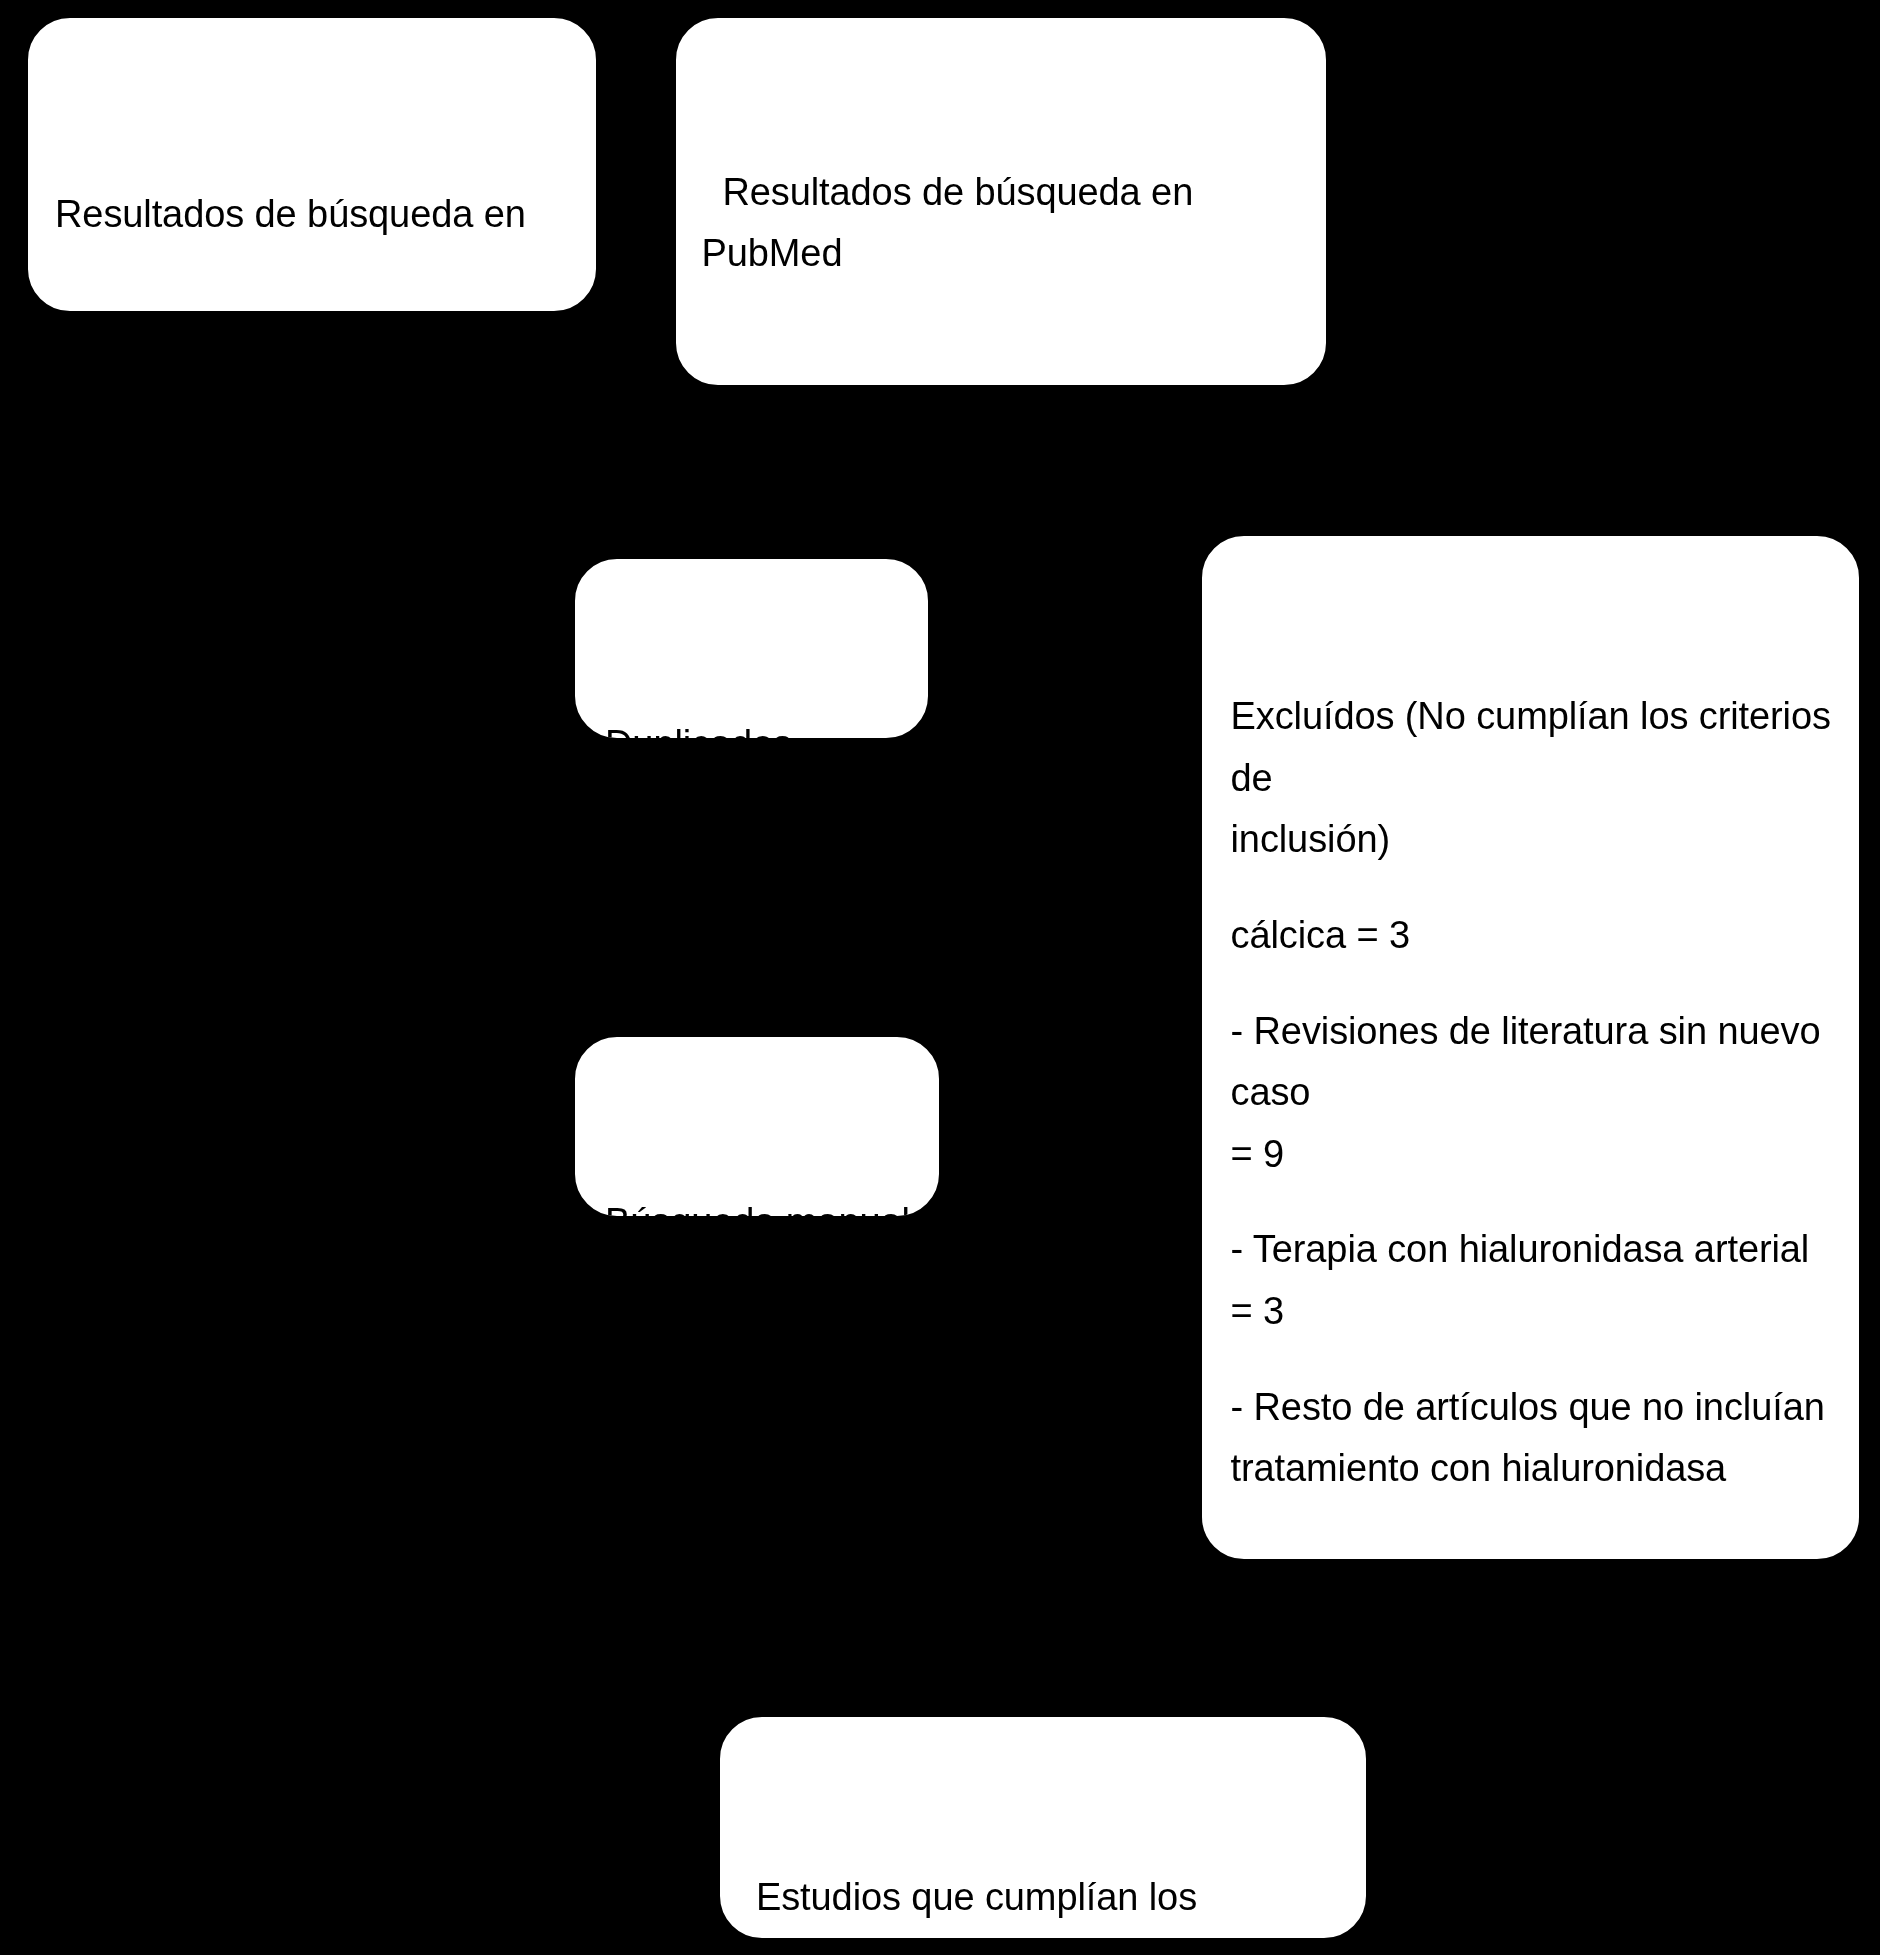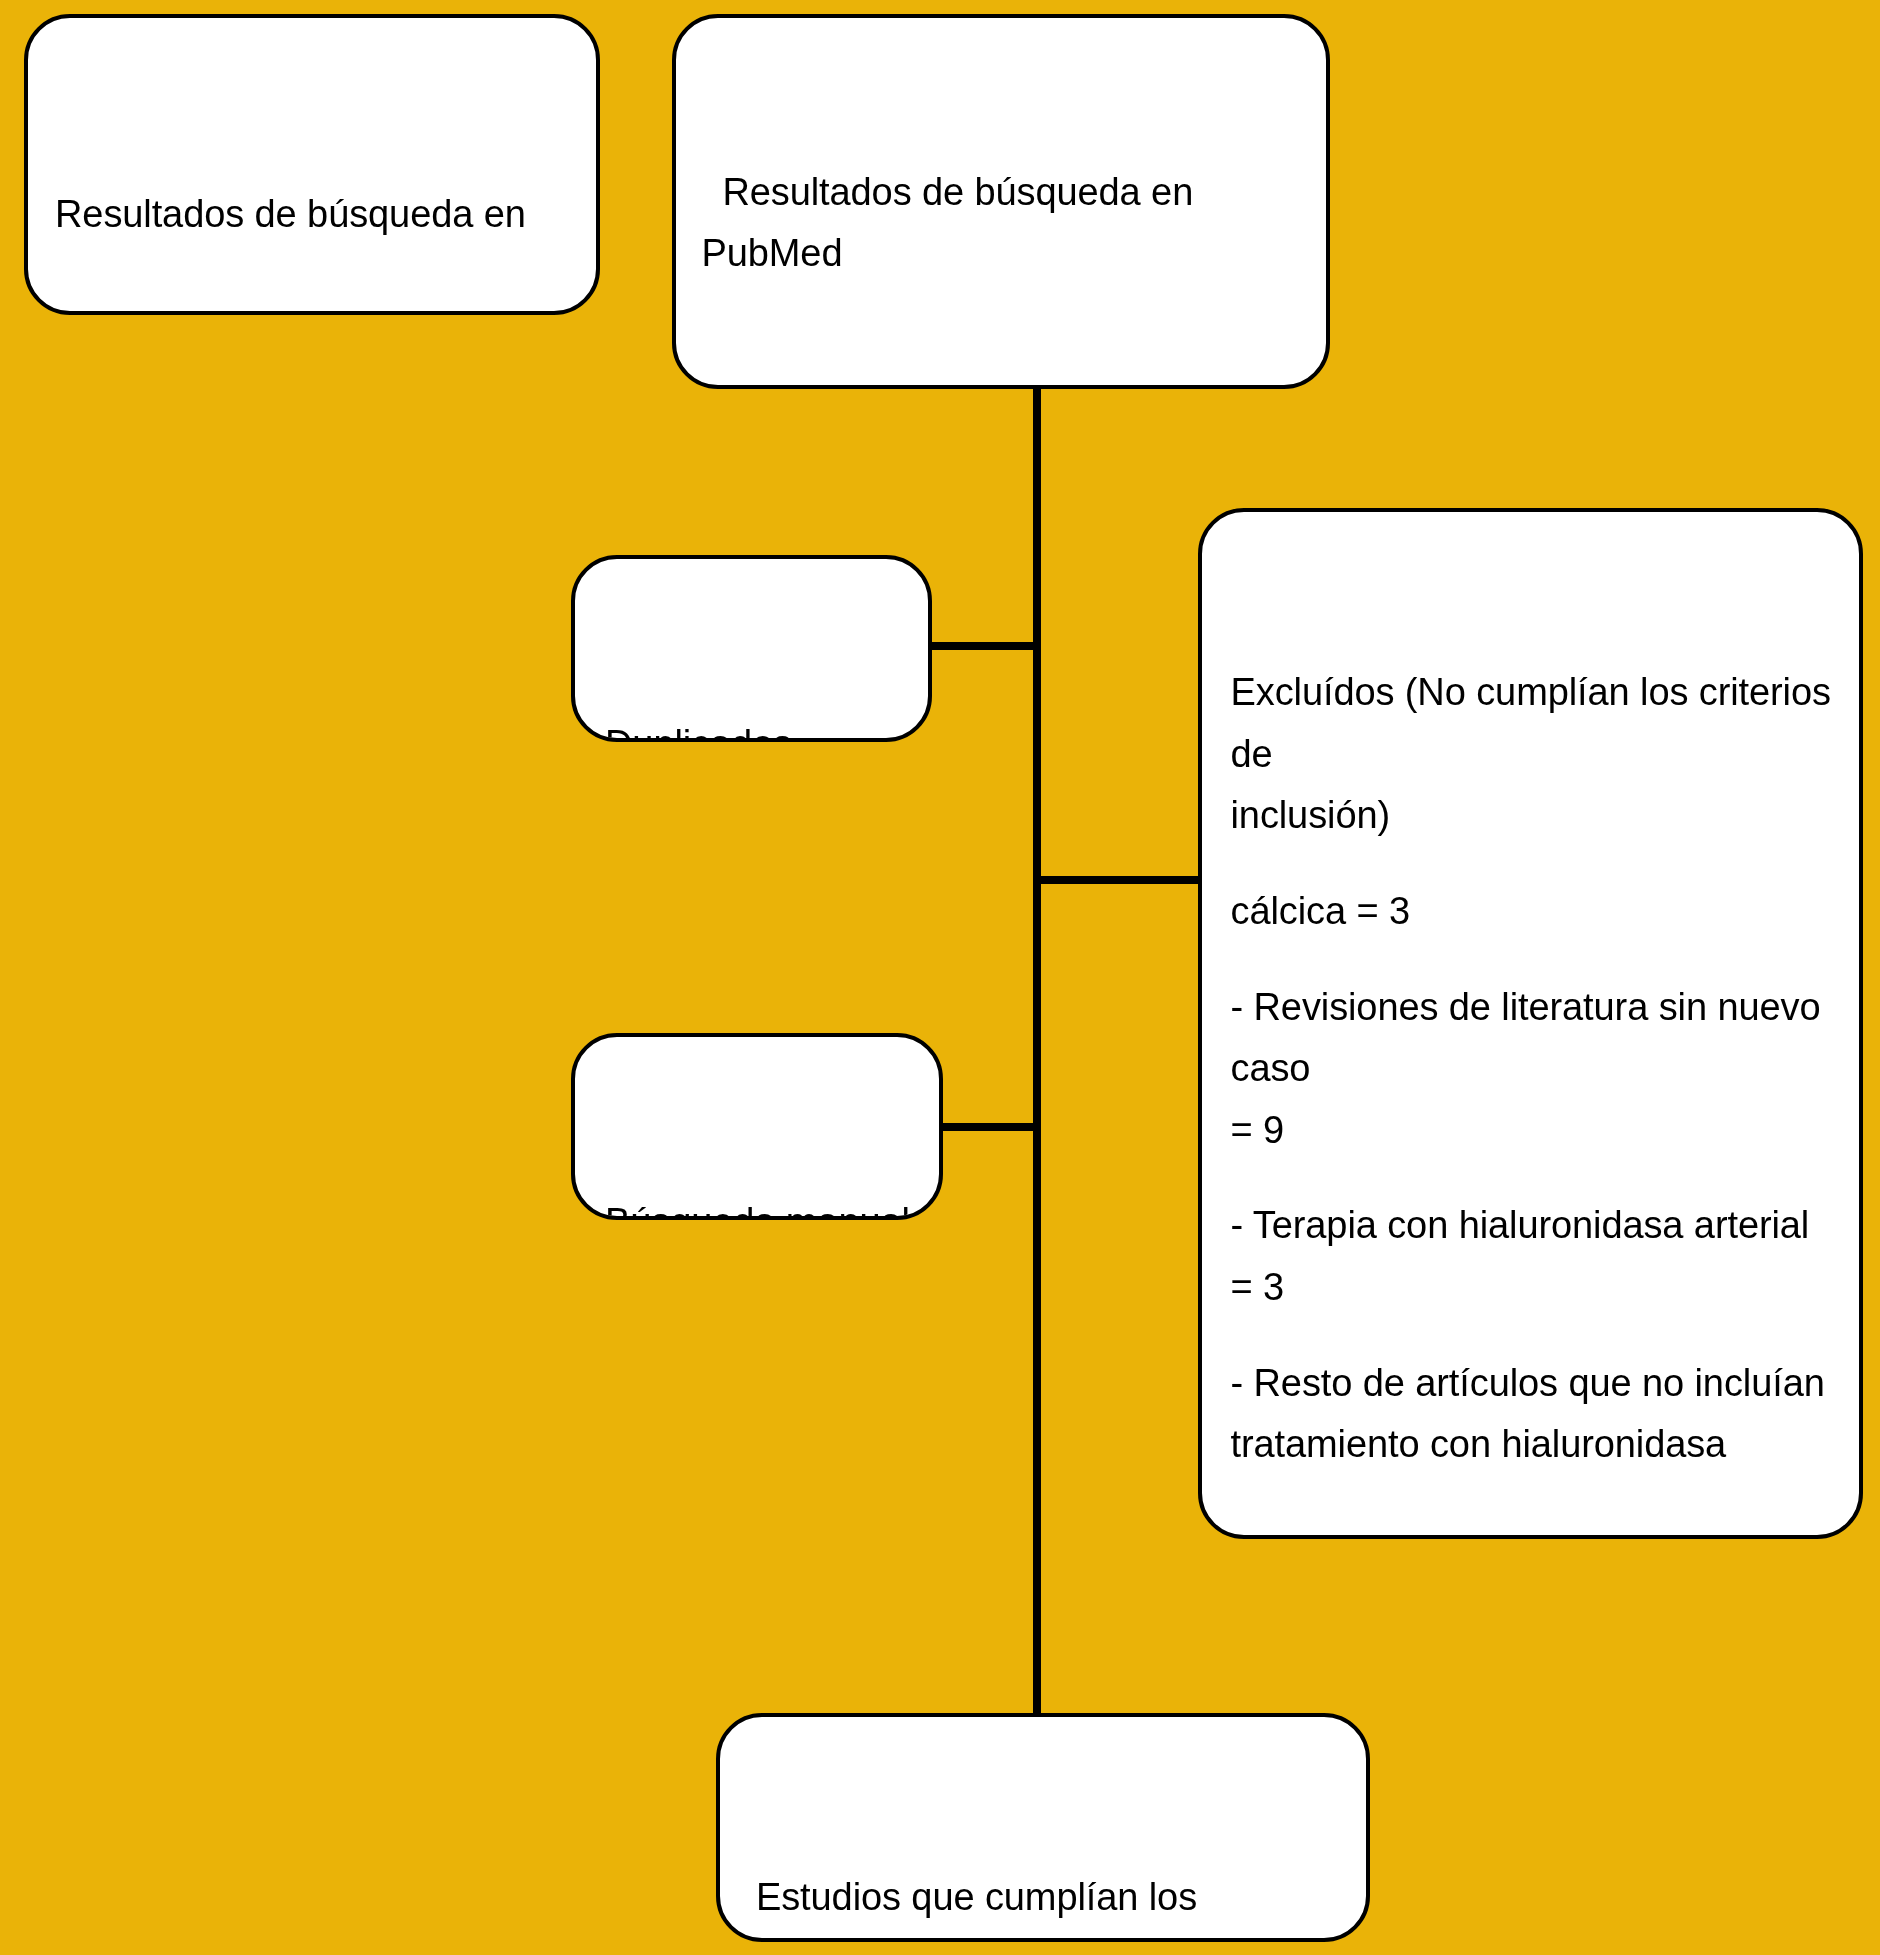--- a/index.html
+++ b/index.html
@@ -8,21 +8,21 @@
     background: #ffffff;
   }
   body {
     font-family: "Liberation Sans", sans-serif;
     color: #000000;
   }
   #canvas {
     position: relative;
     width: 1880px;
     height: 1955px;
-    background: #eab308;
+    background: #000000;
     overflow: hidden;
   }
 
   
   .node {
     position: absolute;
     box-sizing: border-box;
     border: 4.5px solid #000000;
     border-radius: 46px;
     background: #ffffff;
@@ -63,21 +63,21 @@
   
   #node-busqueda {
     left: 571px; top: 1033px;
     width: 372px; height: 187px;
     padding-top: 31.5px;
     padding-left: 30px;
   }
 
   
   #node-excluidos {
-    left: 1198px; top: 508px;
+    left: 1198px; top: 532px;
     width: 665px; height: 1031px;
     padding-top: 0;
     padding-left: 28.5px;
     display: flex;
     flex-direction: column;
     justify-content: flex-start;
   }
   #node-excluidos .spacer-top { height: 150px; flex: none; }
 
   

